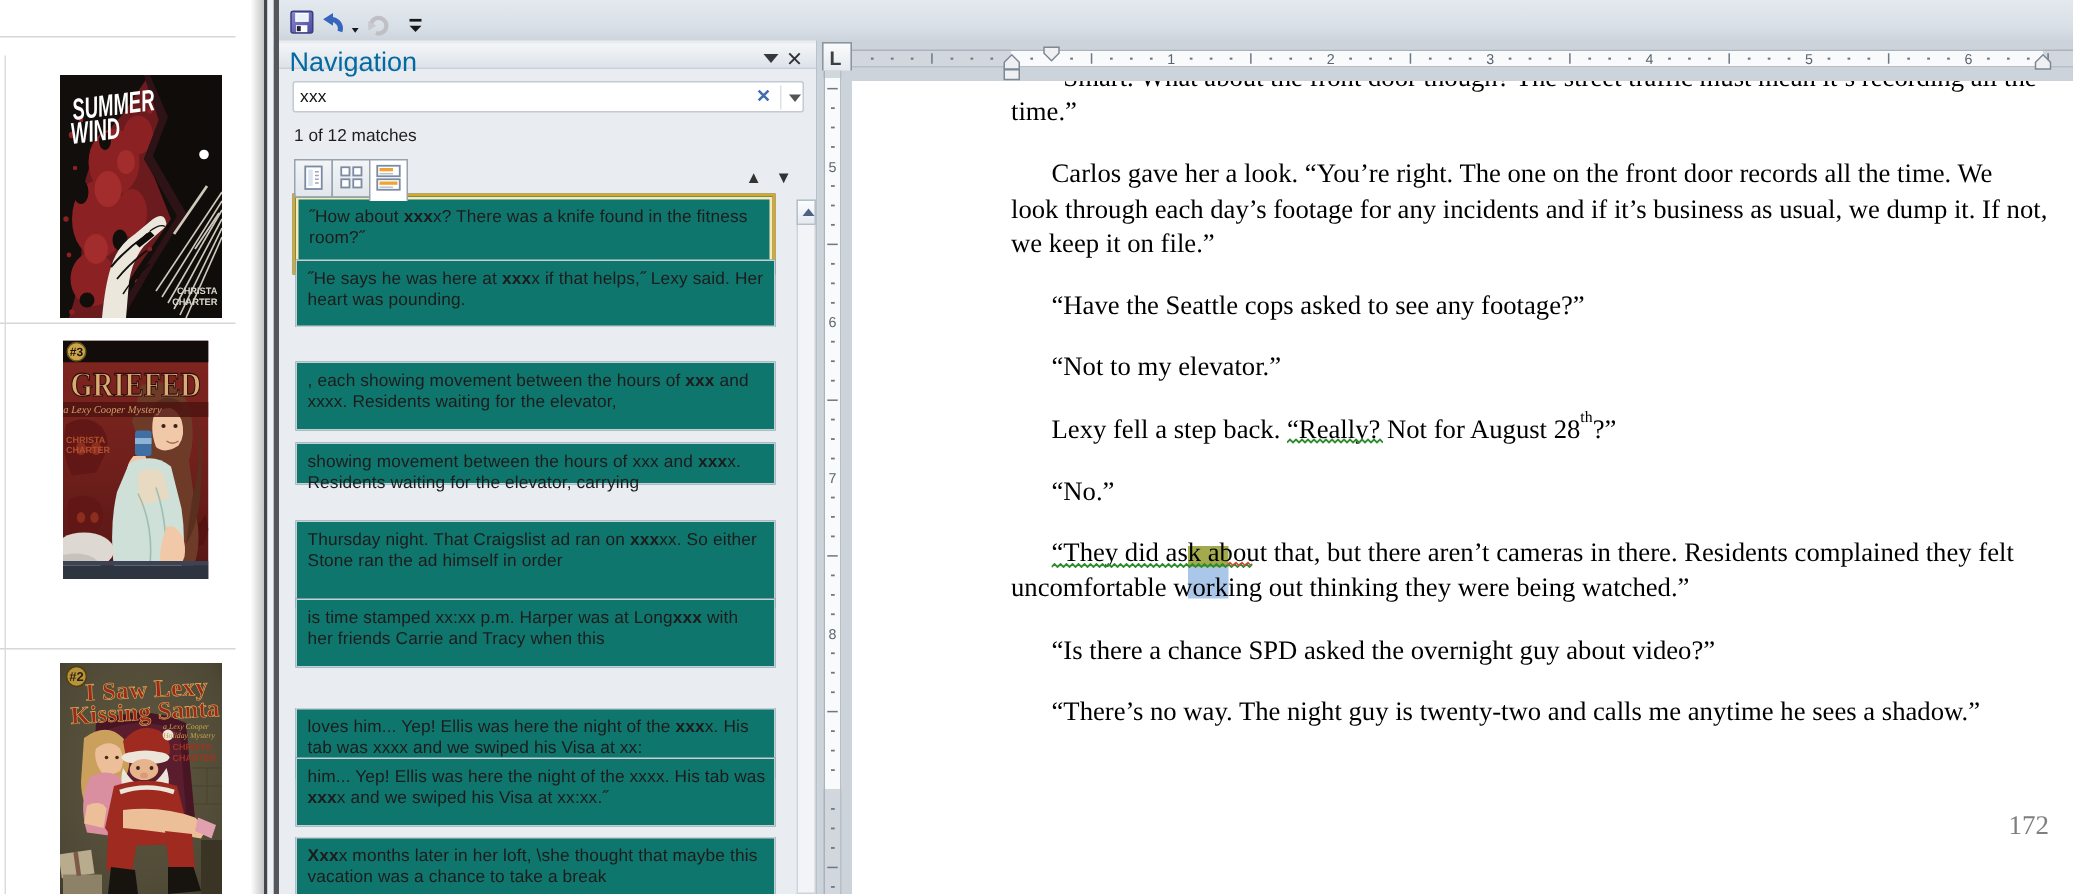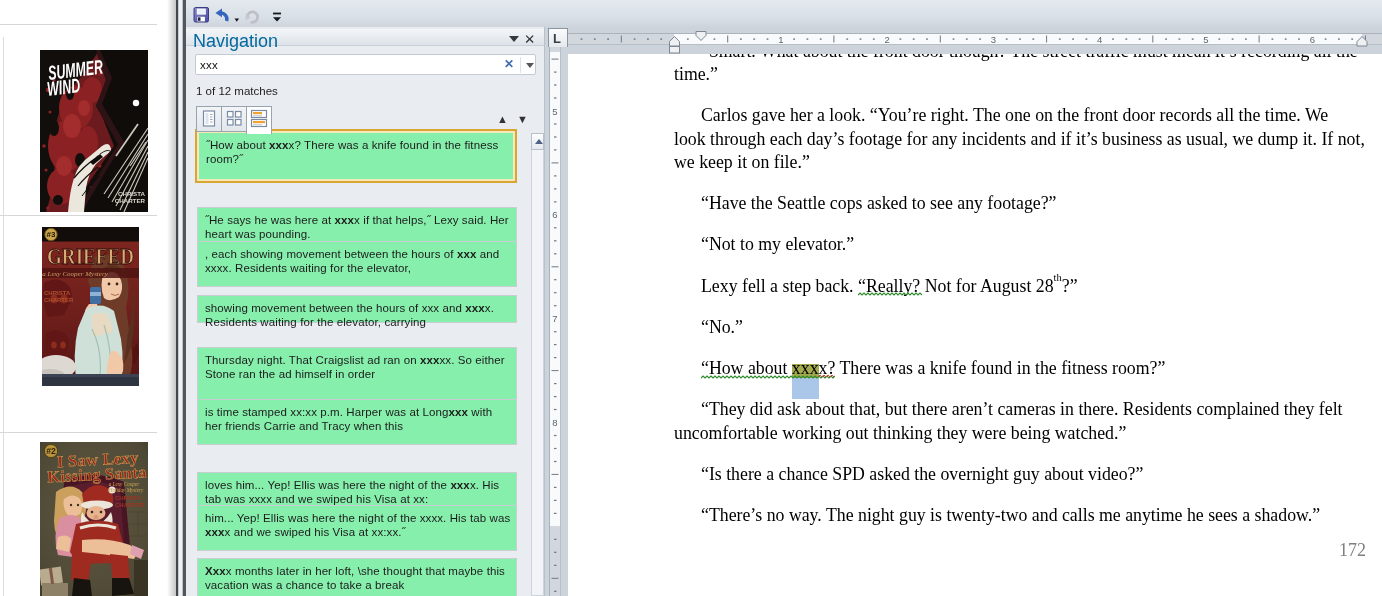--- a/index.html
+++ b/index.html
@@ -26,21 +26,21 @@
   #searchwrap { left:195px; top:54px; width:341px; height:21px; background:#fff; border:1px solid #c3cad3; border-radius:2px; }
   #searchtext { left:200px; top:59px; font-size:11.5px; color:#111; letter-spacing:.2px; }
   #matches { left:196px; top:85px; font-size:11.5px; color:#1e1e1e; }
 
   
   .tab { position:absolute; top:106px; width:26px; height:26px; border:1px solid #98a3b0; background:linear-gradient(180deg,#f2f4f6,#e2e7ec); z-index:3; }
   #tab3 { background:#fff; height:28px; border-bottom:0; }
   .arrbtn { position:absolute; top:113px; font-size:11px; color:#333; }
 
   
-  .card { position:absolute; left:197px; width:320px; background:#86efac; border:1px solid #c9ced5; font-size:11.5px; line-height:14px; color:#1c1c1c; padding:5px 7px; letter-spacing:.1px; }
+  .card { position:absolute; left:197px; width:320px; background:#0f766e; border:1px solid #c9ced5; font-size:11.5px; line-height:14px; color:#1c1c1c; padding:5px 7px; letter-spacing:.1px; }
   #card1 { left:195px; width:322px; border:2px solid #d9a636; box-shadow:inset 0 0 0 2px #f7e9b8; padding:7px 9px; }
 
   
   #sbtrack { left:531px; top:133px; width:13px; height:463px; background:#f2f4f7; border:1px solid #cdd4db; }
   #sbbtn { left:531px; top:133px; width:13px; height:17px; background:linear-gradient(180deg,#fdfdfe,#e4e9ef); border:1px solid #b6bfca; }
   #sbbtn .tri { position:absolute; left:2.5px; top:5px; width:0; height:0; border:4px solid transparent; border-bottom:5px solid #4d6185; border-top:0; }
 
   
   #docarea { left:545px; top:27px; width:837px; height:569px; background:#ccd3da; }
   #page { left:568px; top:51px; width:814px; height:545px; background:#fff; }
@@ -343,21 +343,21 @@
       <line x1="57" y1="9.8" x2="66" y2="9.8" stroke="#b9c2cf" stroke-width="1"></line>
       <rect x="55.5" y="13.5" width="15" height="7" fill="#fff" stroke="#7b8ba4" stroke-width="1.2"></rect>
       <rect x="57" y="15" width="12" height="2.2" fill="#f0a32f"></rect>
       <line x1="57" y1="18.8" x2="66" y2="18.8" stroke="#b9c2cf" stroke-width="1"></line>
     </g>
   </svg>
   <div class="arrbtn" style="left:497px;">▲</div>
   <div class="arrbtn" style="left:517px;">▼</div>
 
   <div class="card" id="card1" style="top:129px; height:54px;">˝How about <b>xxx</b>x? There was a knife found in the fitness room?˝</div>
-  <div class="card" style="top:207px; height:45px;">˝He says he was here at <b>xxx</b>x if that helps,˝ Lexy said. Her heart was pounding.</div>
+  <div class="card" style="top:173px; height:45px;">˝He says he was here at <b>xxx</b>x if that helps,˝ Lexy said. Her heart was pounding.</div>
   <div class="card" style="top:241px; height:46px;">, each showing movement between the hours of <b>xxx</b> and xxxx. Residents waiting for the elevator,</div>
   <div class="card" style="top:295px; height:28px;">showing movement between the hours of xxx and <b>xxx</b>x. Residents waiting for the elevator, carrying</div>
   <div class="card" style="top:347px; height:58px;">Thursday night. That Craigslist ad ran on <b>xxx</b>xx. So either Stone ran the ad himself in order</div>
   <div class="card" style="top:399px; height:46px;">is time stamped xx:xx p.m. Harper was at Long<b>xxx</b> with her friends Carrie and Tracy when this</div>
   <div class="card" style="top:472px; height:47px;">loves him... Yep! Ellis was here the night of the <b>xxx</b>x. His tab was xxxx and we swiped his Visa at xx:</div>
   <div class="card" style="top:505px; height:46px;"><span style="white-space:nowrap">him... Yep! Ellis was here the night of the xxxx. His tab was</span><br><b>xxx</b>x and we swiped his Visa at xx:xx.˝</div>
   <div class="card" style="top:558px; height:45px;"><b>Xxx</b>x months later in her loft, \she thought that maybe this vacation was a chance to take a break</div>
 
   <div class="abs" id="sbtrack"></div>
   <div class="abs" id="sbbtn">
@@ -370,21 +370,20 @@
   <div class="abs" style="left:792px; top:363.5px; width:27px; height:14px; background:#a3aa4e;"></div>
   <div class="abs" style="left:792px; top:377.5px; width:27px; height:21px; background:#aac6e8;"></div>
 
   <div class="abs" id="doctext">
     <p>“Smart. What about the front door though? The street traffic must mean it’s recording all the<br>time.”</p>
     <p>Carlos gave her a look. “You’re right. The one on the front door records all the time. We<br>look through each day’s footage for any incidents and if it’s business as usual, we dump it. If not,<br>we keep it on file.”</p>
     <p>“Have the Seattle cops asked to see any footage?”</p>
     <p>“Not to my elevator.”</p>
     <p>Lexy fell a step back. <span class="ulined">“Really?</span> Not for August 28<sup>th</sup>?”</p>
     <p>“No.”</p>
-    <p><span class="ulined">“How about</span> xxxx? There was a knife found in the fitness room?”</p>
     <p>“They did ask about that, but there aren’t cameras in there. Residents complained they felt uncomfortable working out thinking they were being watched.”</p>
     <p>“Is there a chance SPD asked the overnight guy about video?”</p>
     <p>“There’s no way. The night guy is twenty-two and calls me anytime he sees a shadow.”</p>
   </div>
   <div class="abs" id="pagenum">172</div>
 
   <svg class="abs" style="left:858px; top:291.5px;" width="64" height="4" viewBox="0 0 64 4">
     <polyline points="0,3 2,1 4,3 6,1 8,3 10,1 12,3 14,1 16,3 18,1 20,3 22,1 24,3 26,1 28,3 30,1 32,3 34,1 36,3 38,1 40,3 42,1 44,3 46,1 48,3 50,1 52,3 54,1 56,3 58,1 60,3 62,1 64,3" fill="none" stroke="#2e8b2e" stroke-width="1.2"></polyline>
   </svg>
   <svg class="abs" style="left:701px; top:374.5px;" width="134" height="4" viewBox="0 0 134 4">

